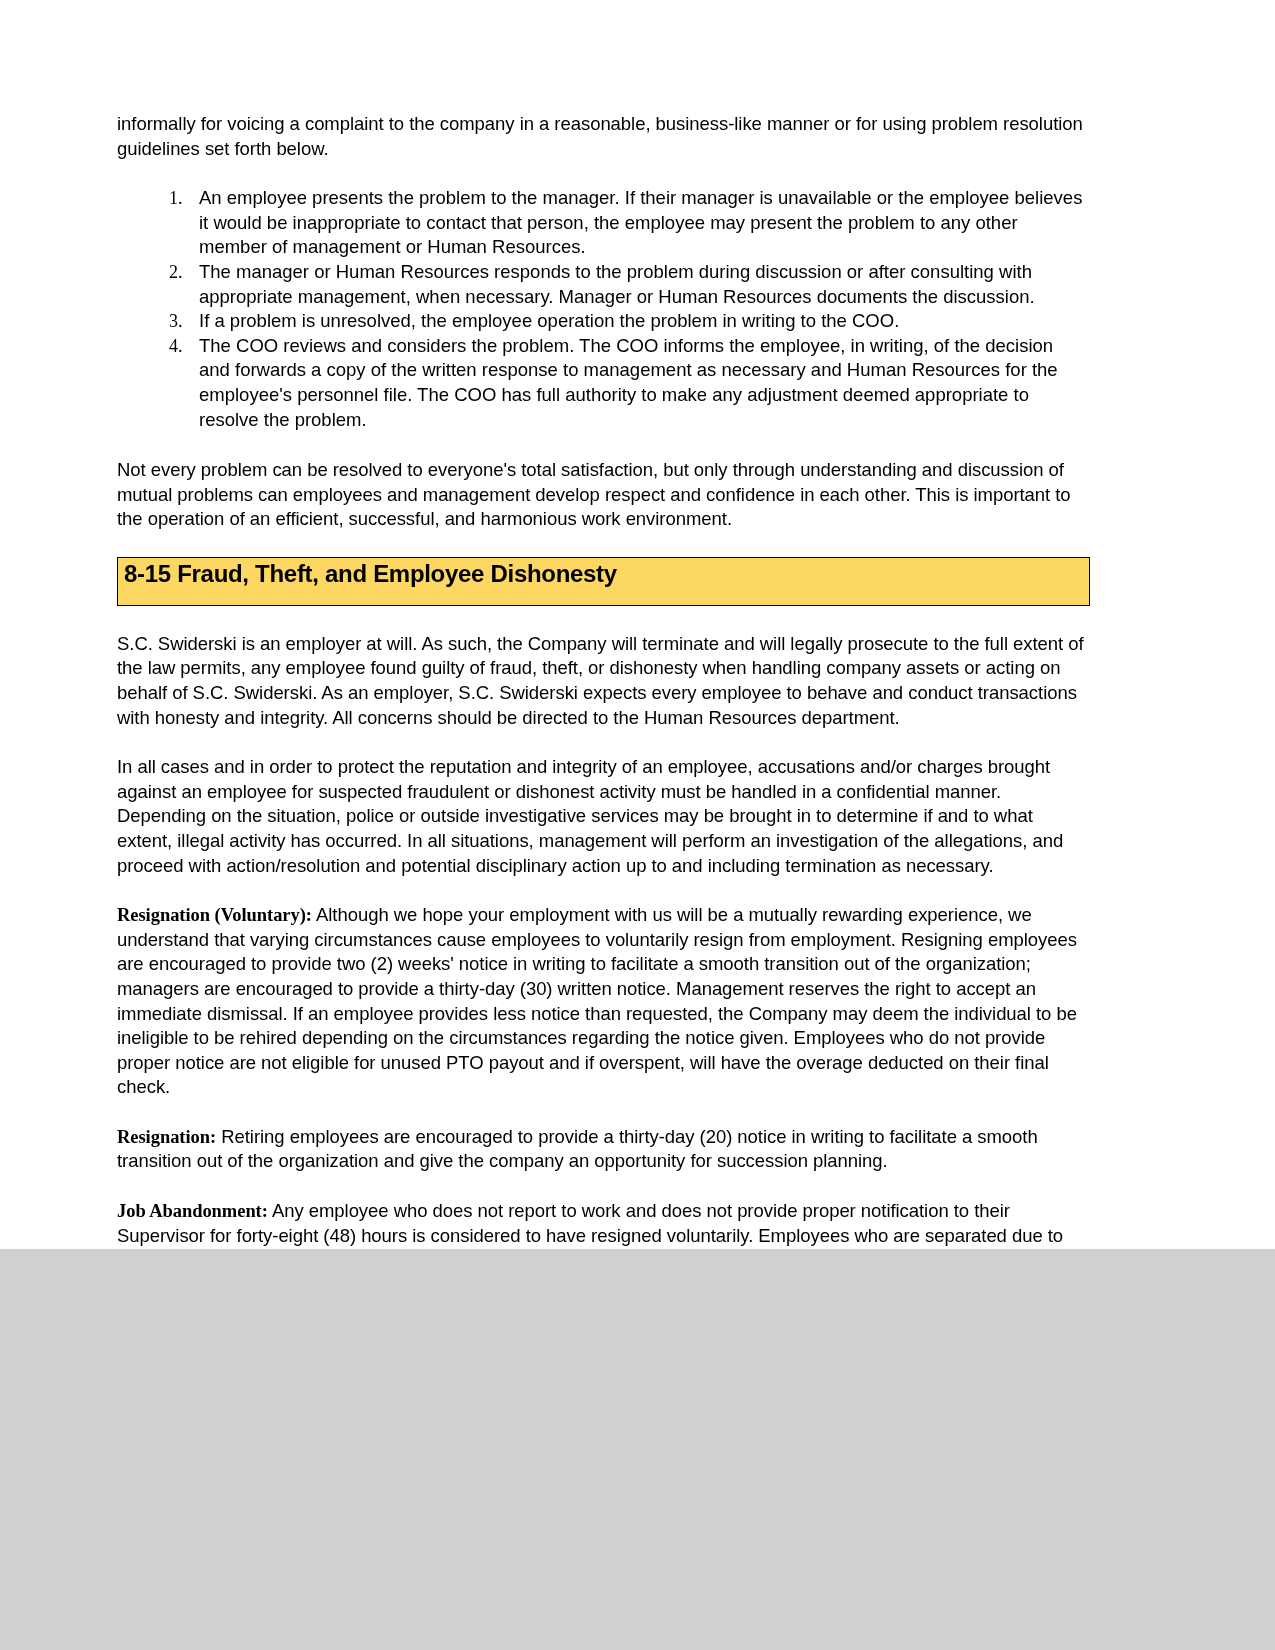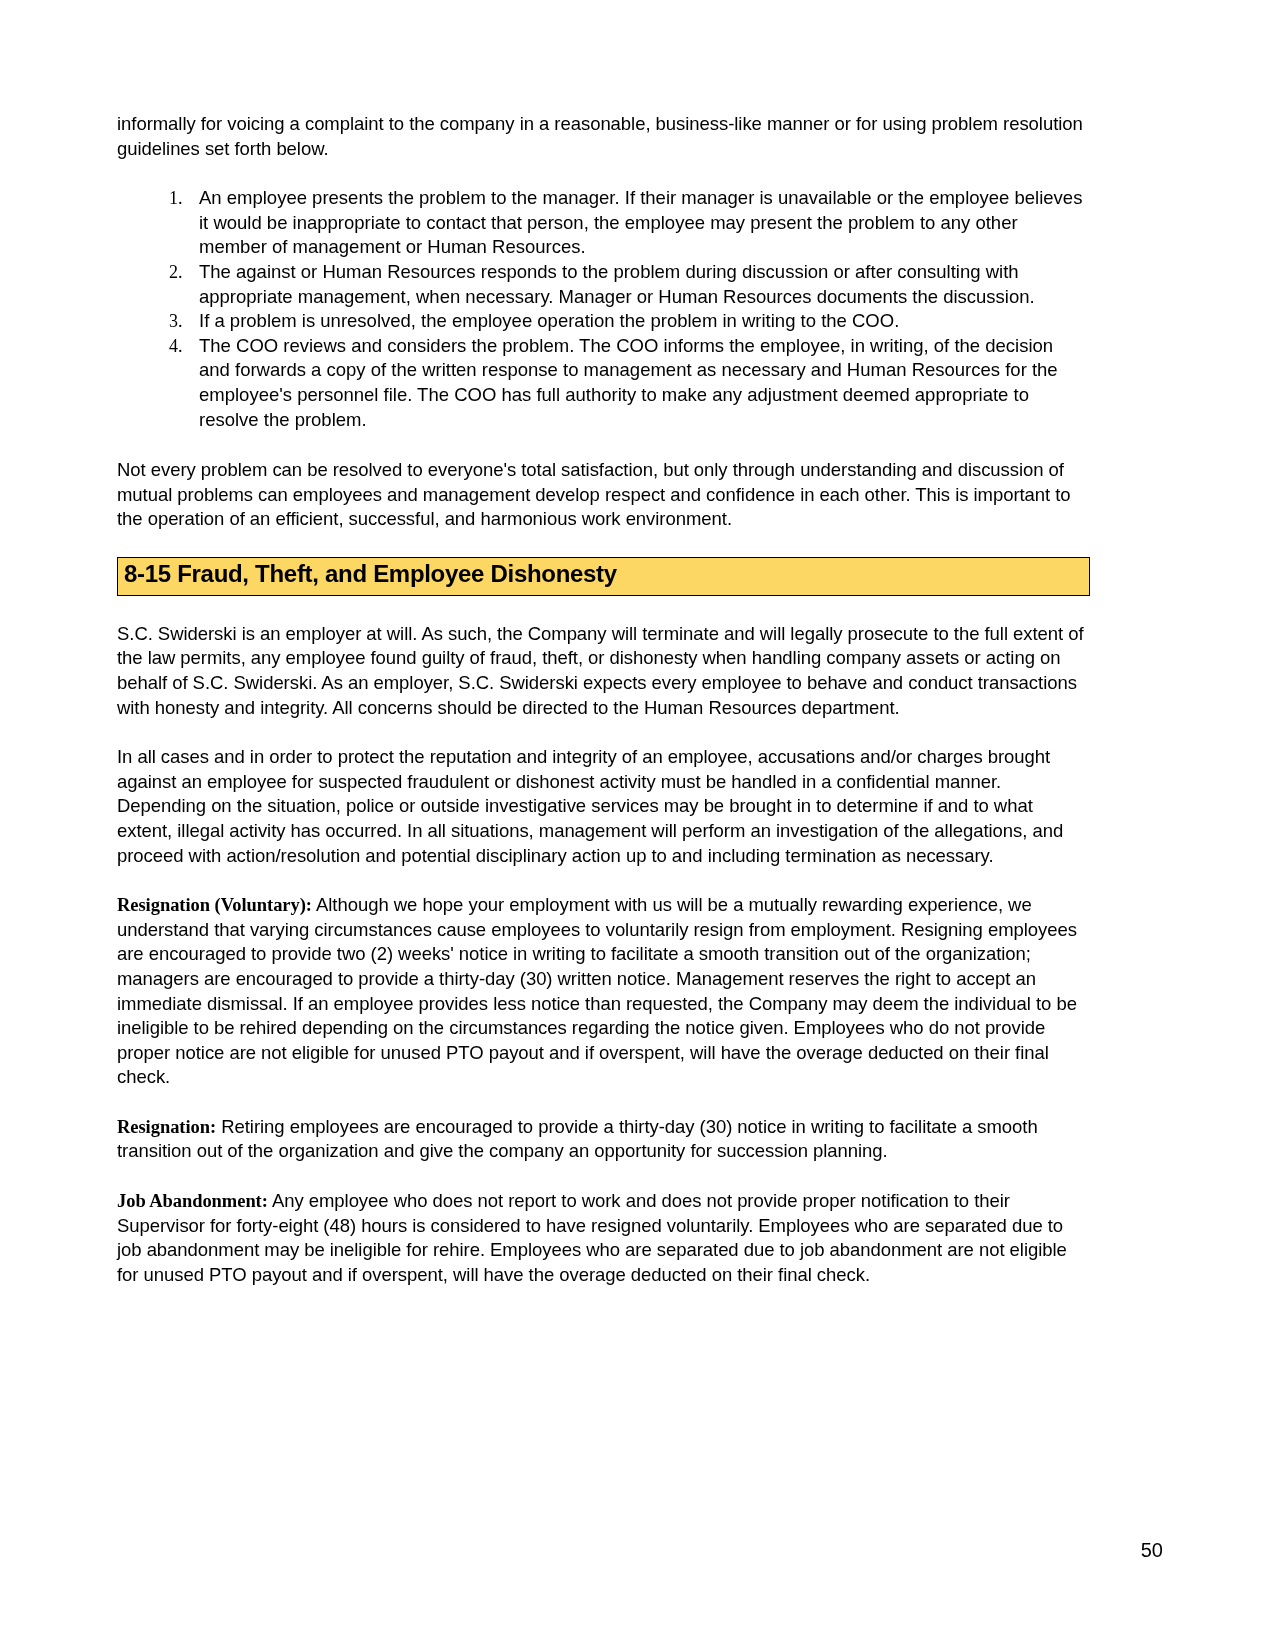--- a/index.html
+++ b/index.html
@@ -3,21 +3,21 @@
 <meta charset="utf-8">
 <style>
   html, body {
     margin: 0;
     padding: 0;
     background: #d0d0d0;
   }
   .page {
     position: relative;
     width: 1275px;
-    height: 1650px;
+    height: 1249px;
     background: #ffffff;
     margin: 0 auto;
     box-sizing: border-box;
     font-family: "Liberation Sans", sans-serif;
     color: #000000;
     overflow: hidden;
   }
   .content {
     position: absolute;
     left: 117px;
@@ -44,21 +44,21 @@
   }
   ol.steps li::marker {
     font-family: "Liberation Serif", serif;
     font-size: 18px;
   }
   .heading-band {
     background: #fcd764;
     border: 1.5px solid #000000;
     width: 973px;
     box-sizing: border-box;
-    padding: 3px 6px 7px 6px;
+    padding: 3px 6px 17px 6px;
     margin: 0 0 26px 0;
   }
   .heading-band h2 {
     margin: 0;
     font-size: 24px;
     font-weight: bold;
     line-height: 1.12;
     letter-spacing: -0.3px;
   }
   .lead {
@@ -78,39 +78,39 @@
 
 <div class="page">
 
   <div class="content">
 
     <p class="body">informally for voicing a complaint to the company in a reasonable, business-like manner or for using problem resolution guidelines set forth below.</p>
 
 
     <ol class="steps">
       <li>An employee presents the problem to the manager. If their manager is unavailable or the employee believes it would be inappropriate to contact that person, the employee may present the problem to any other member of management or Human Resources.</li>
-      <li>The against or Human Resources responds to the problem during discussion or after consulting with appropriate management, when necessary. Manager or Human Resources documents the discussion.</li>
+      <li>The manager or Human Resources responds to the problem during discussion or after consulting with appropriate management, when necessary. Manager or Human Resources documents the discussion.</li>
       <li>If a problem is unresolved, the employee operation the problem in writing to the COO.</li>
       <li>The COO reviews and considers the problem. The COO informs the employee, in writing, of the decision and forwards a copy of the written response to management as necessary and Human Resources for the employee's personnel file. The COO has full authority to make any adjustment deemed appropriate to resolve the problem.</li>
     </ol>
 
     <p class="body">Not every problem can be resolved to everyone's total satisfaction, but only through understanding and discussion of mutual problems can employees and management develop respect and confidence in each other. This is important to the operation of an efficient, successful, and harmonious work environment.</p>
 
     <div class="heading-band">
       <h2>8-15 Fraud, Theft, and Employee Dishonesty</h2>
     </div>
 
     <p class="body">S.C. Swiderski is an employer at will. As such, the Company will terminate and will legally prosecute to the full extent of the law permits, any employee found guilty of fraud, theft, or dishonesty when handling company assets or acting on behalf of S.C. Swiderski. As an employer, S.C. Swiderski expects every employee to behave and conduct transactions with honesty and integrity. All concerns should be directed to the Human Resources department.</p>
 
     <p class="body">In all cases and in order to protect the reputation and integrity of an employee, accusations and/or charges brought against an employee for suspected fraudulent or dishonest activity must be handled in a confidential manner. Depending on the situation, police or outside investigative services may be brought in to determine if and to what extent, illegal activity has occurred. In all situations, management will perform an investigation of the allegations, and proceed with action/resolution and potential disciplinary action up to and including termination as necessary.</p>
 
 
     <p class="body"><span class="lead">Resignation (Voluntary):</span><span> Although we hope your employment with us will be a mutually rewarding experience, we understand that varying circumstances cause employees to voluntarily resign from employment. Resigning employees are encouraged to provide two (2) weeks' notice in writing to facilitate a smooth transition out of the organization; managers are encouraged to provide a thirty-day (30) written notice. Management reserves the right to accept an immediate dismissal. If an employee provides less notice than requested, the Company may deem the individual to be ineligible to be rehired depending on the circumstances regarding the notice given. Employees who do not provide proper notice are not eligible for unused PTO payout and if overspent, will have the overage deducted on their final check.</span></p>
 
-    <p class="body"><span class="lead">Resignation:</span><span> Retiring employees are encouraged to provide a thirty-day (30) notice in writing to facilitate a smooth transition out of the organization and give the company an opportunity for succession planning.</span></p>
+    <p class="body"><span class="lead">Resignation:</span><span> Retiring employees are encouraged to provide a thirty-day (20) notice in writing to facilitate a smooth transition out of the organization and give the company an opportunity for succession planning.</span></p>
 
     <p class="body"><span class="lead">Job Abandonment:</span><span> Any employee who does not report to work and does not provide proper notification to their Supervisor for forty-eight (48) hours is considered to have resigned voluntarily. Employees who are separated due to job abandonment may be ineligible for rehire. Employees who are separated due to job abandonment are not eligible for unused PTO payout and if overspent, will have the overage deducted on their final check.</span></p>
 
   </div>
 
   <div class="page-number">50</div>
 
 </div>
 
 </body></html>

